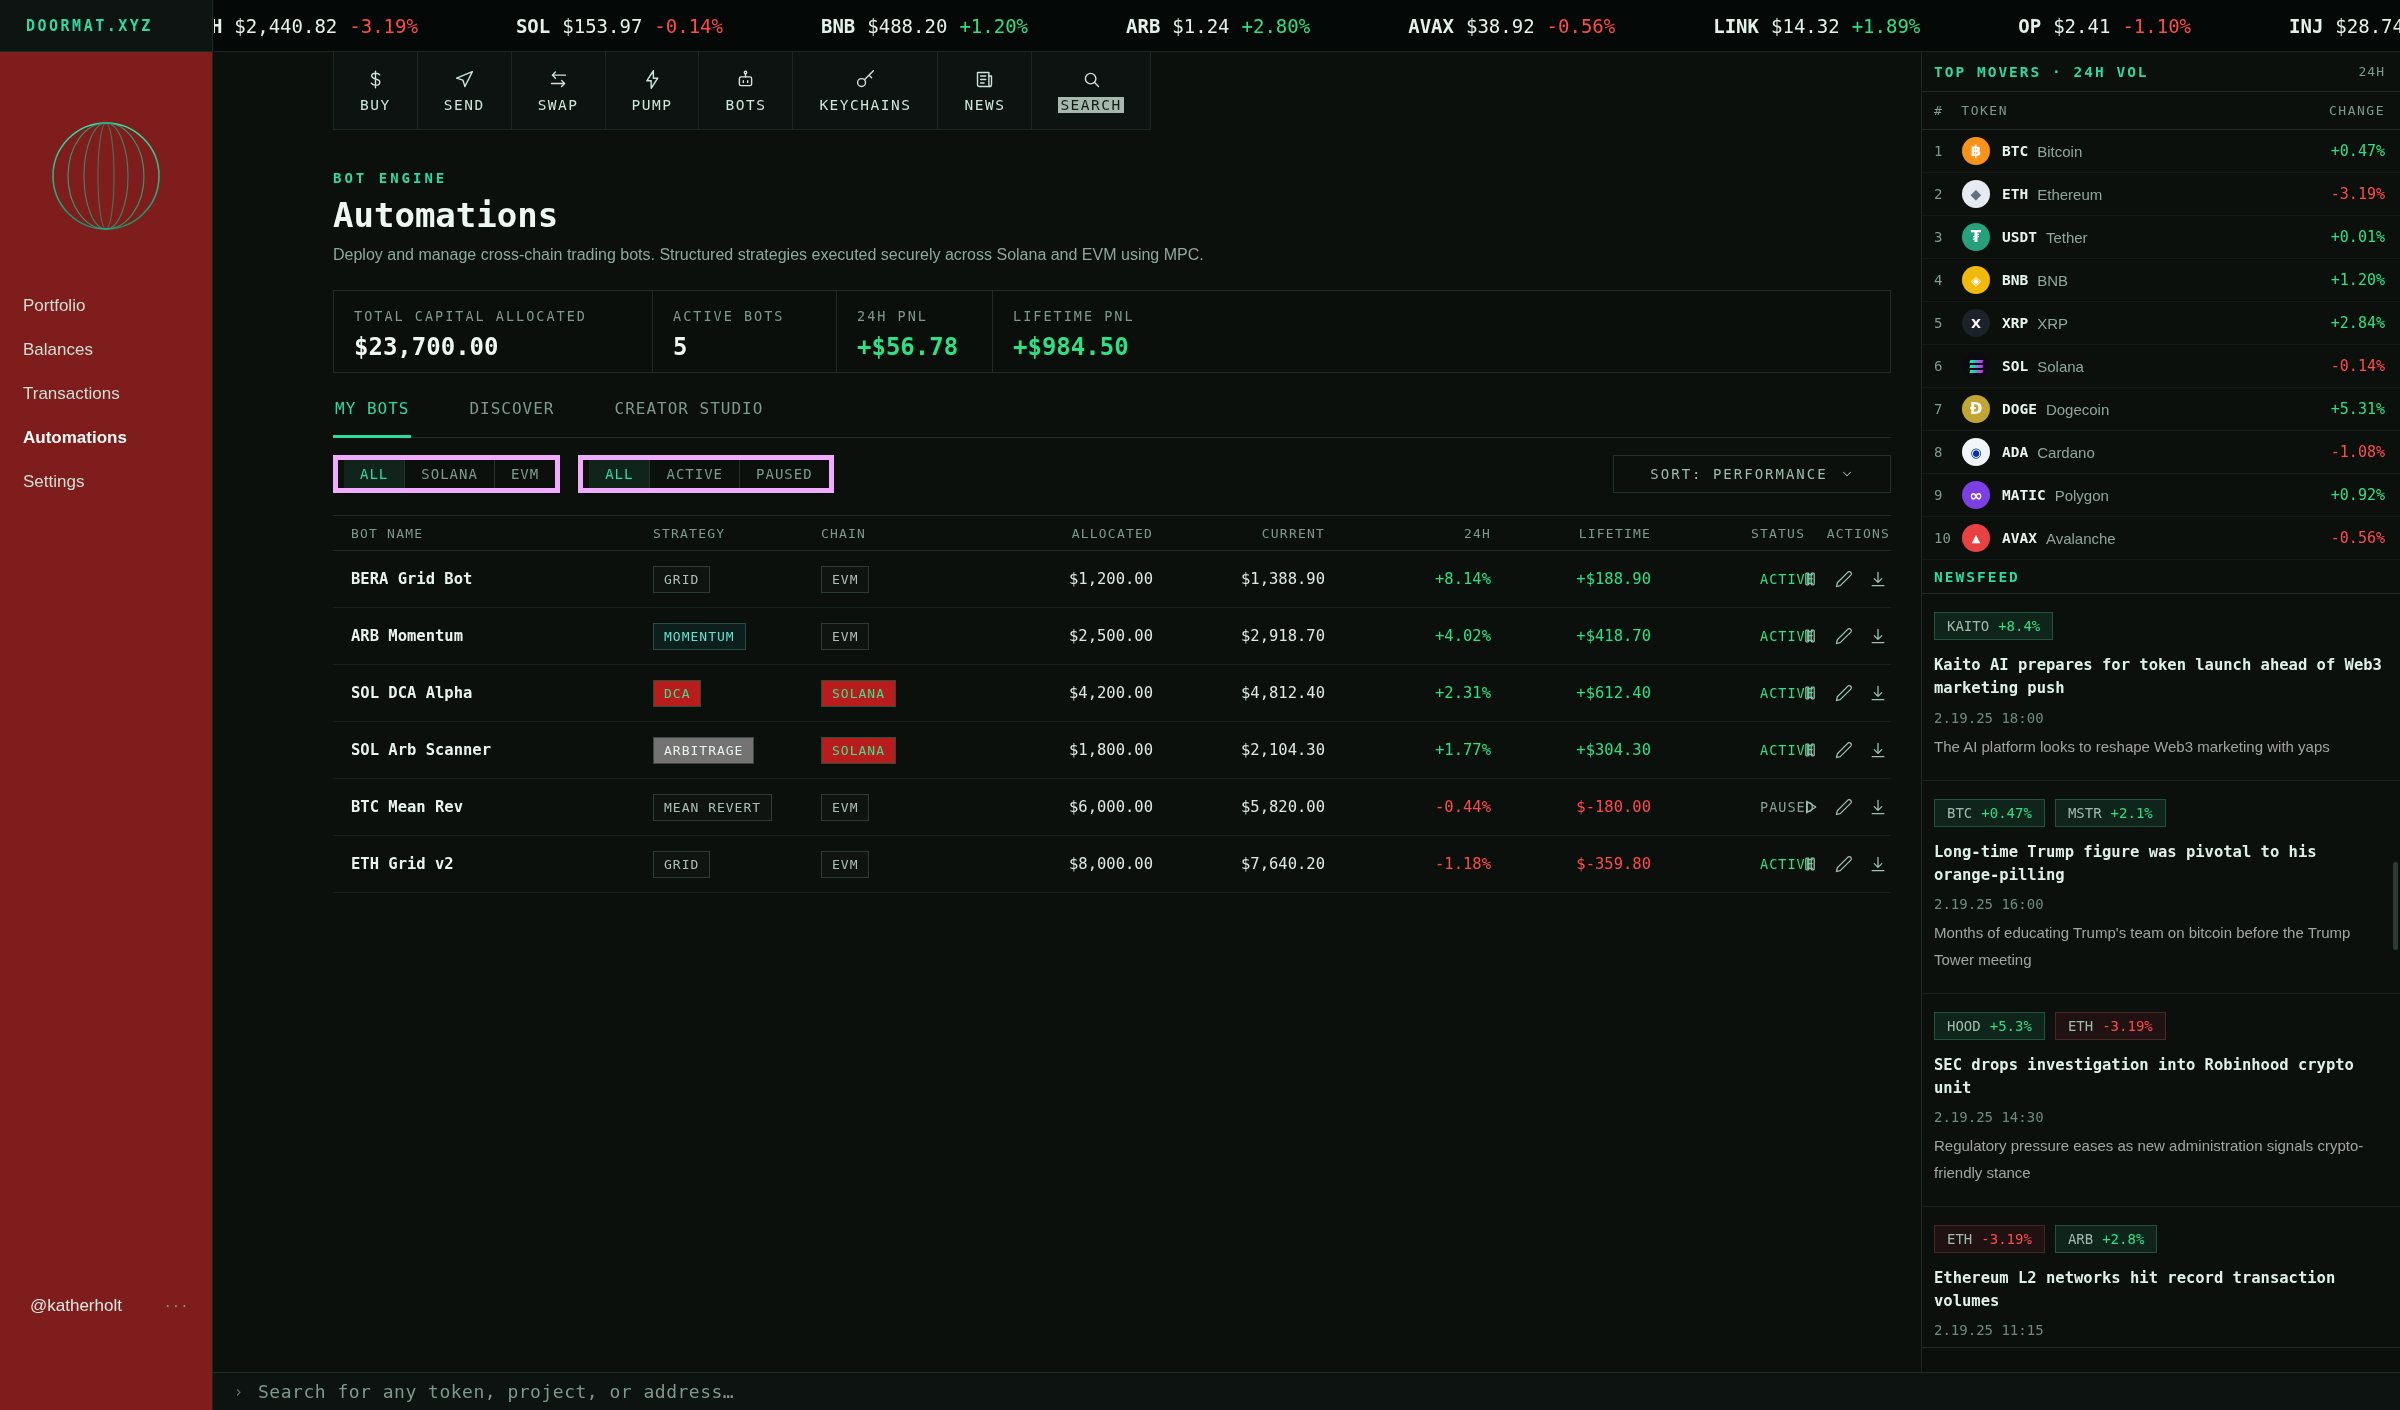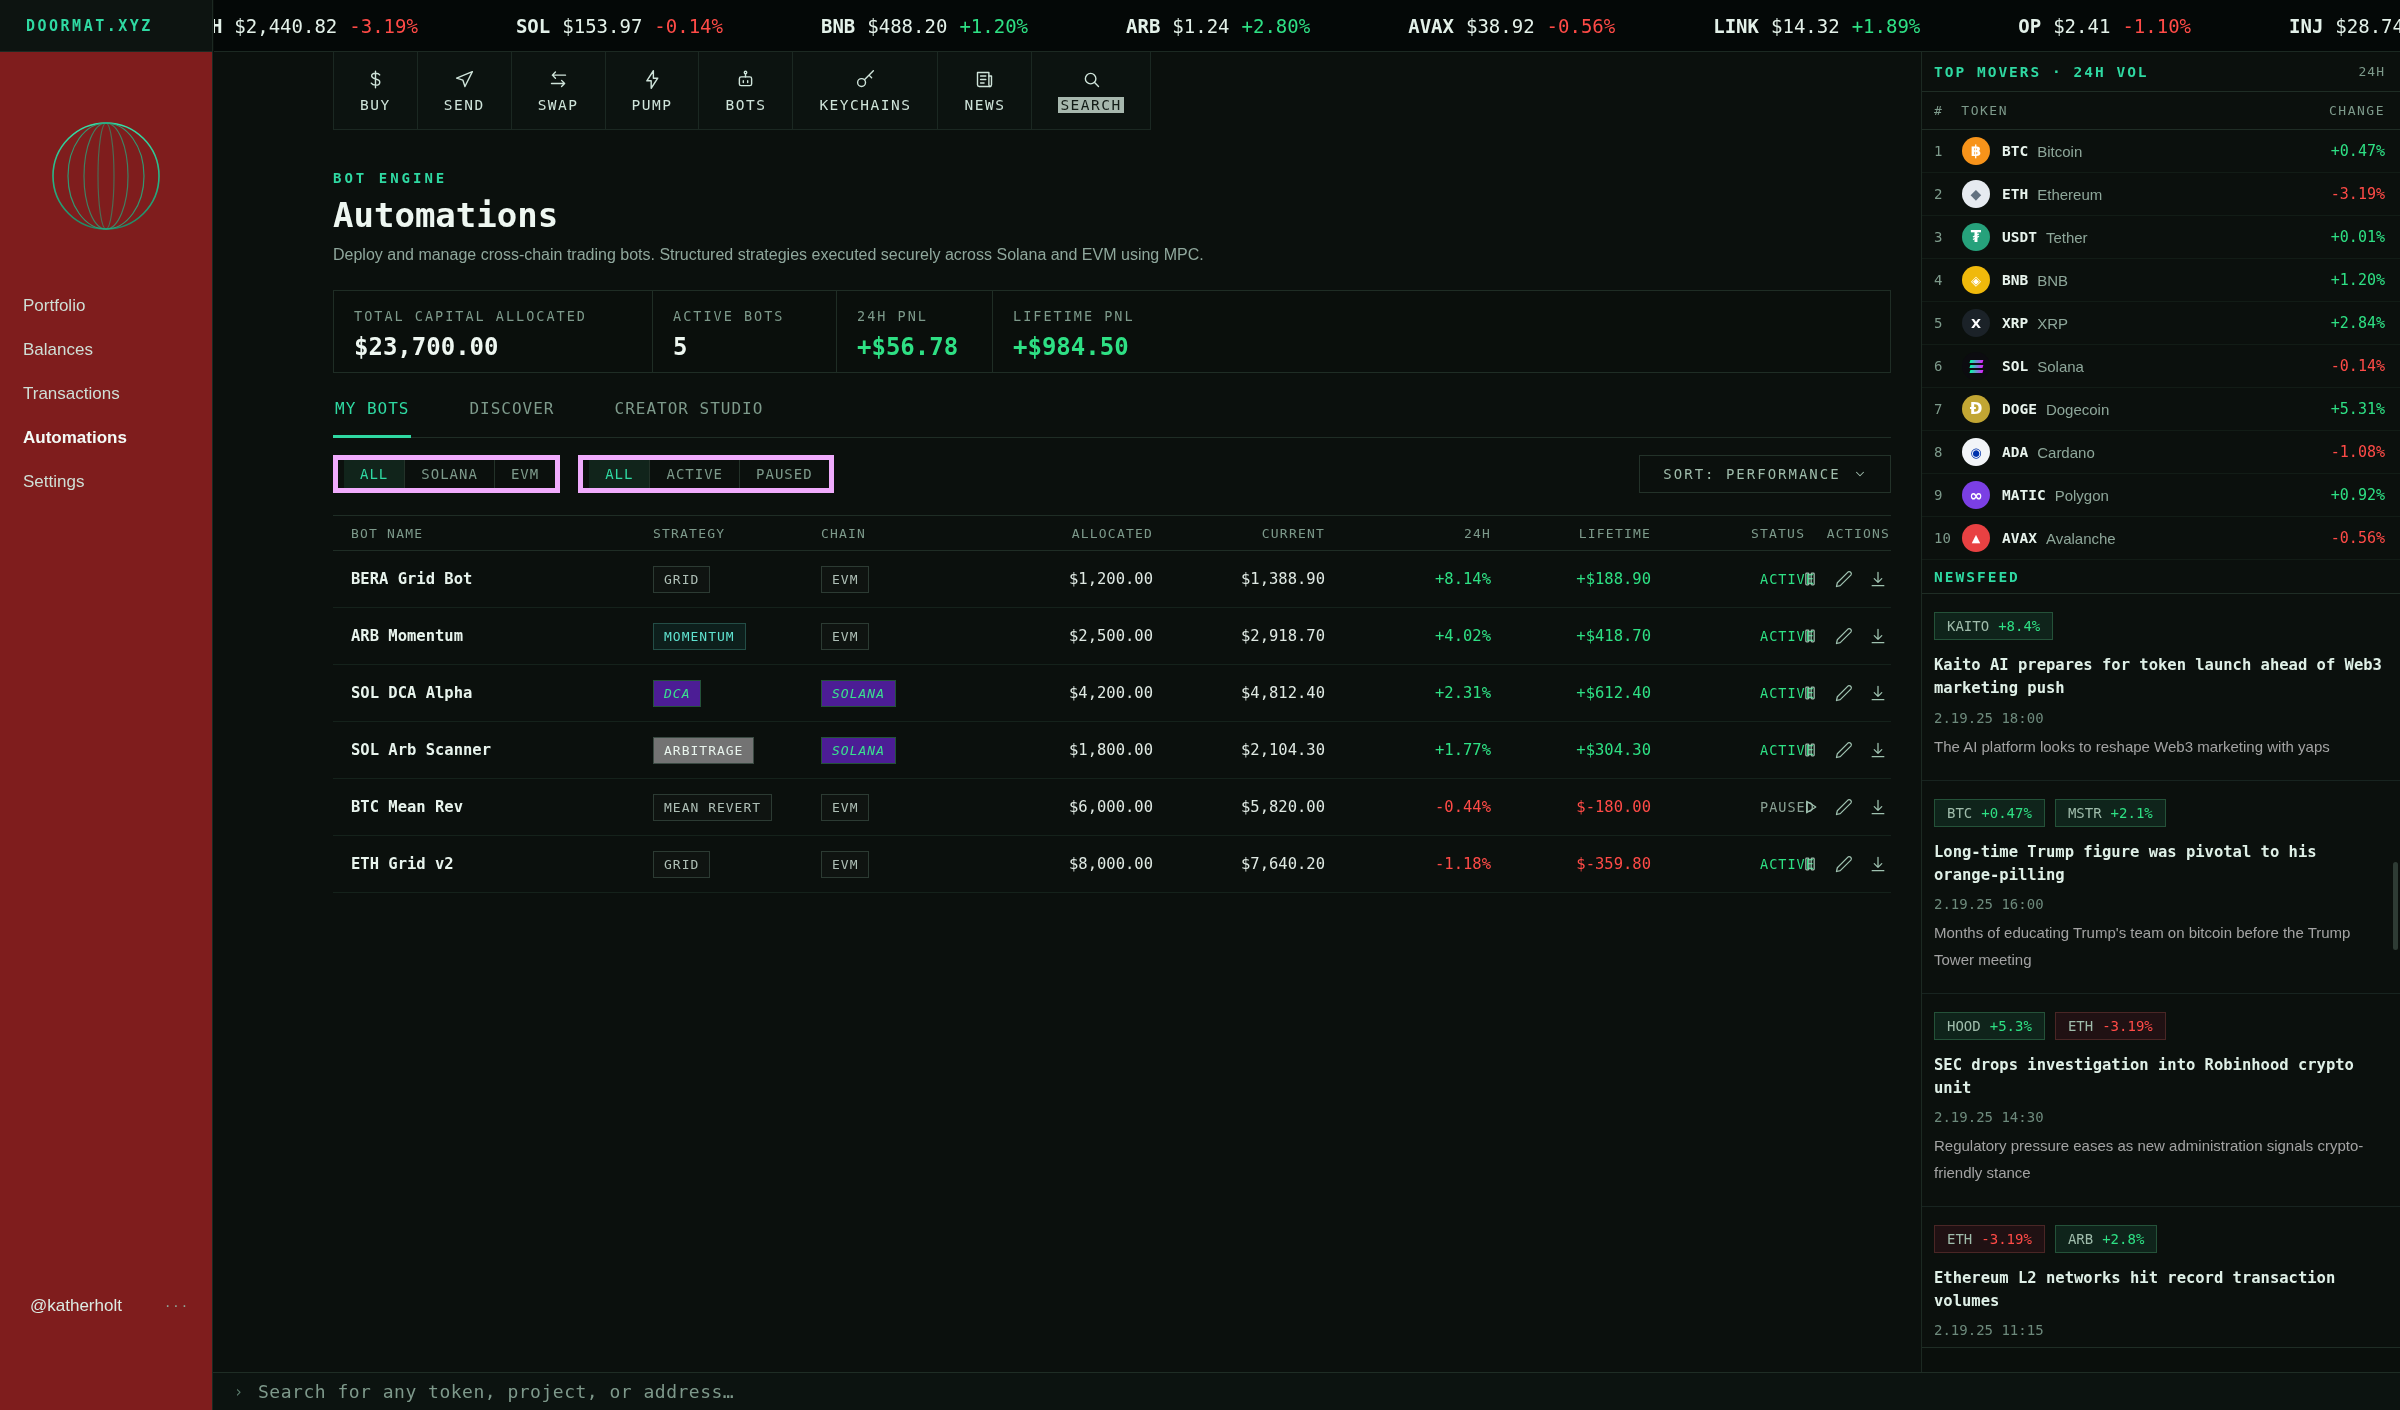--- a/index.html
+++ b/index.html
@@ -65,39 +65,39 @@
   .tab.active { color:#2fd9a2; }
   .tab.active::after { content:""; position:absolute; left:0; right:0; bottom:-1px;
     height:3px; background:#2fd9a2; }
 
   .filter-row { margin-top:17px; display:flex; align-items:center; }
   .seg-group { display:flex; border:5px solid #f0abfc; height:38px; margin-right:18px;padding-left:6px; }
   .seg { display:flex; align-items:center; padding:0 16px; font-size:14px; letter-spacing:1px;
     color:#7d9a8b; border-right:1px solid #233229; cursor:pointer; }
   .seg:last-child { border-right:none; }
   .seg.selected { background:#11241b; color:#2fd9a2; }
-  .sort-box { margin-left:auto; height:38px; width:252px; border:1px solid #233229;
+  .sort-box { margin-left:auto; height:38px; width:278px; border:1px solid #233229;
     display:flex; align-items:center; justify-content:center; gap:12px; font-size:14px;
     letter-spacing:2px; color:#9fbcab; cursor:pointer; }
   .sort-box svg { width:14px; height:14px; stroke:#9fbcab; fill:none; stroke-width:1.8;
     stroke-linecap:round; stroke-linejoin:round; }
 
   .grid-row { display:grid;
     grid-template-columns:320px 168px 152px 180px 172px 166px 160px 149px 90px;
     align-items:center; }
   .thead { margin-top:22px; height:36px; border-top:1px solid #1f2d25;
     border-bottom:1px solid #1f2d25; font-size:13px; letter-spacing:1.2px; color:#7d9a8b; }
   .trow { height:57px; border-bottom:1px solid #15221b; font-size:15.5px; }
   .c-name { padding-left:18px; font-weight:bold; color:#e8f4ed; }
   .th.c-name { font-weight:normal; color:#7d9a8b; }
   .num { text-align:right; color:#dfe9e3; }
   .badge { display:inline-block; padding:5px 10px; font-size:13px; letter-spacing:1px;
     border:1px solid #2c3b33; color:#aebfb6; background:rgba(255,255,255,0.02); }
   .b-momentum { color:#5fe3d0; border-color:#234d46; background:#0d1f1c; }
-  .b-green { color:#3ae18f; border-color:#245239; background:#4c1d95;font-style:italic; }
+  .b-green { color:#3ae18f; border-color:#245239; background:#b91c1c; }
   .b-light { color:#e8f4ed; border-color:#3a4a42; background:#737373; }
   .c-status { padding-left:100px; display:flex; align-items:center; gap:9px;
     font-size:13.5px; letter-spacing:1px; }
   .dot { width:7px; height:7px; border-radius:50%; background:#2ee084; }
   .st-active { color:#2ee084; } .st-paused { color:#8aa194; }
   .st-paused .dot { background:#8aa194; }
   .c-actions { display:flex; justify-content:flex-end; gap:14px; padding-right:2px; }
   .act { width:20px; height:20px; cursor:pointer; }
   .act svg { width:20px; height:20px; stroke:#9fc2b0; fill:none; stroke-width:1.5;
     stroke-linecap:round; stroke-linejoin:round; }

